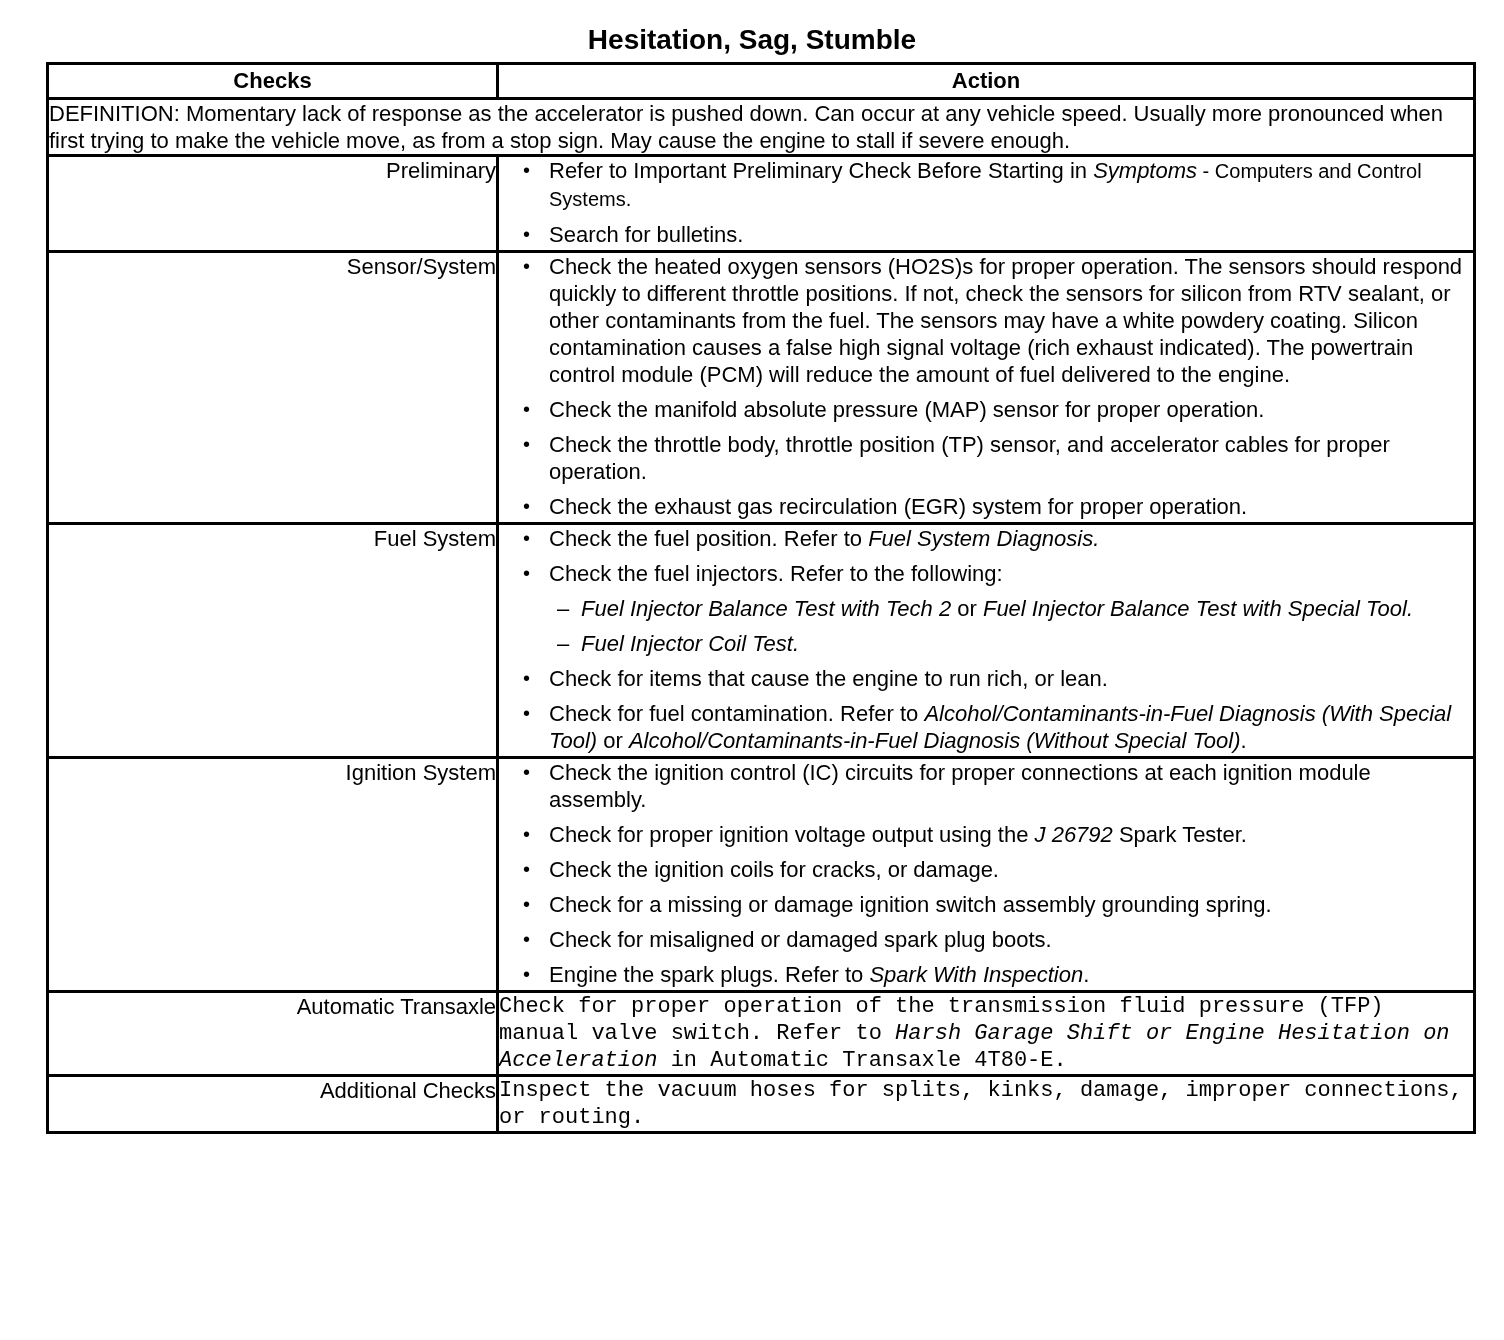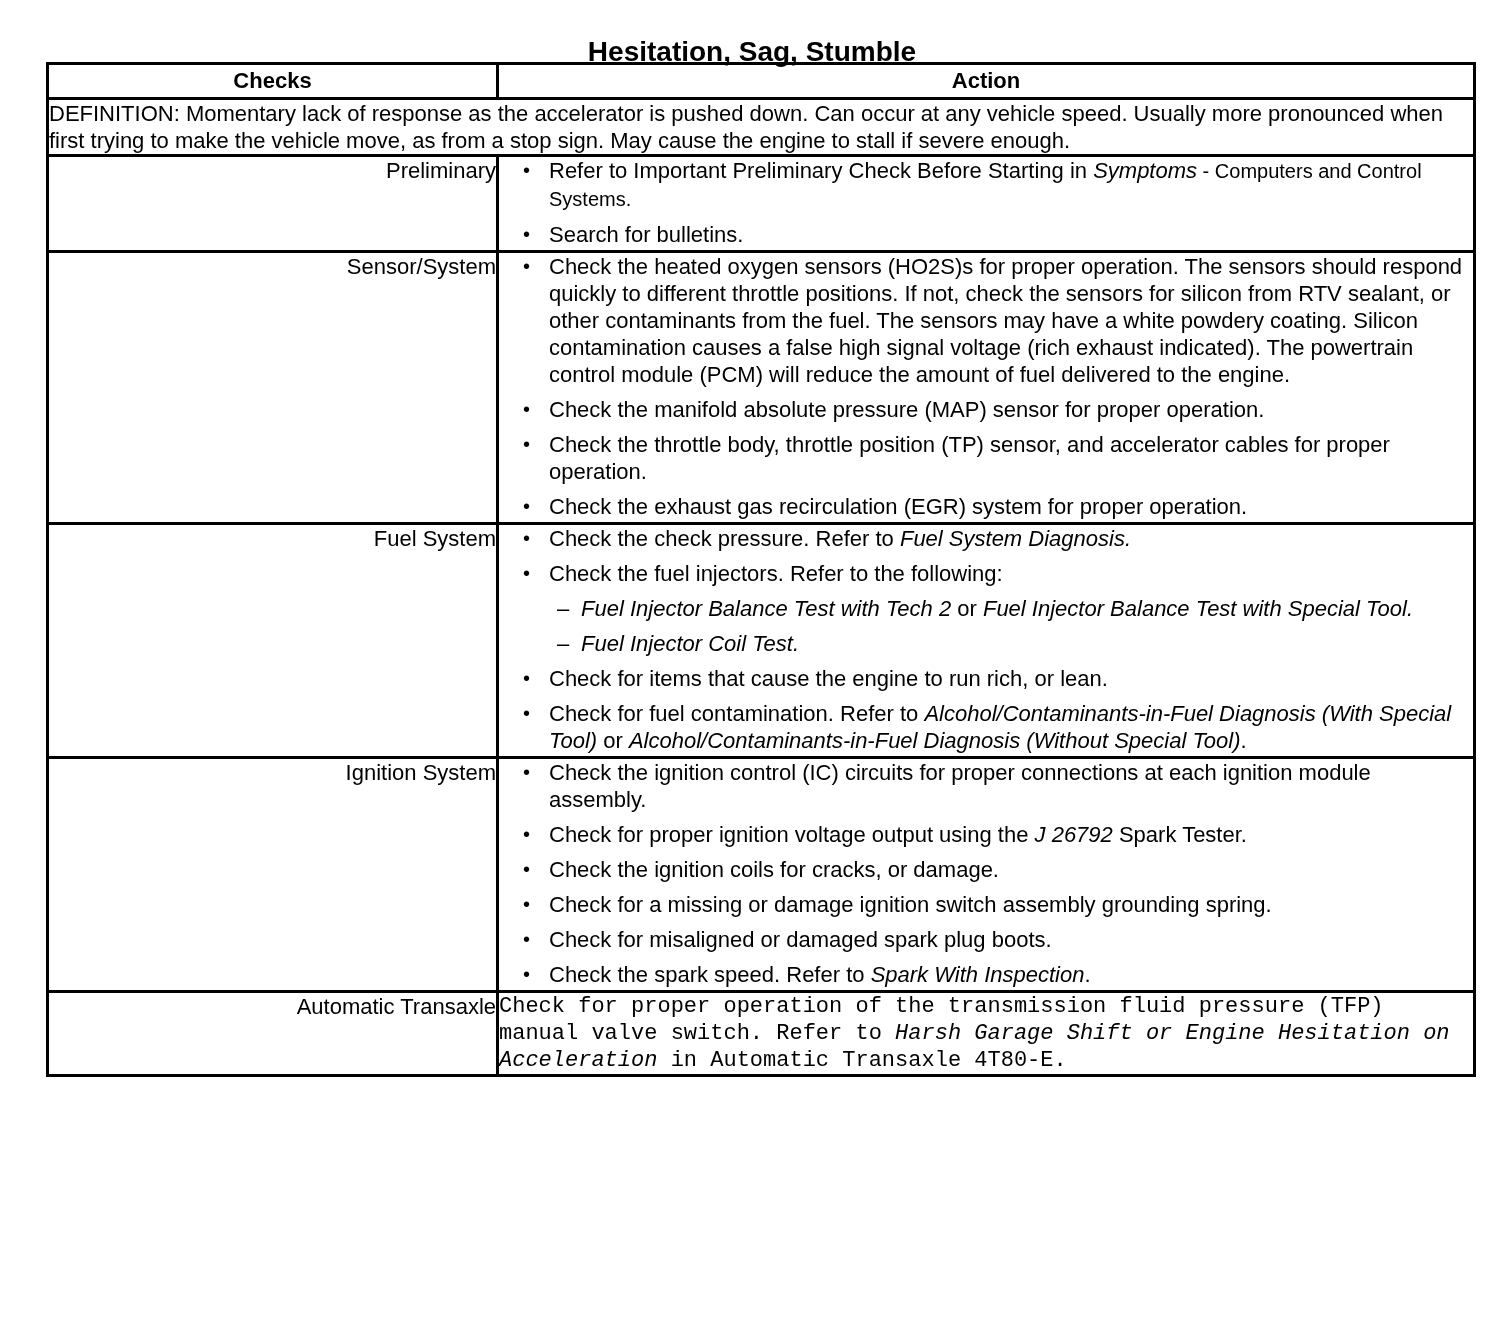--- a/index.html
+++ b/index.html
@@ -1,21 +1,21 @@
 <!DOCTYPE html>
 <html><head>
 <meta charset="utf-8">
 <style>
   html, body { margin: 0; padding: 0; background: #ffffff; }
   body {
     width: 1504px; height: 1340px; position: relative; overflow: hidden;
     font-family: "Liberation Sans", sans-serif; color: #000;
   }
   .title {
-    position: absolute; left: 0; top: 36px; width: 1504px; text-align: center;
+    position: absolute; left: 0; top: 24px; width: 1504px; text-align: center;
     font-weight: bold; font-size: 28px; letter-spacing: 0px;
   }
   table.diag {
     position: absolute; left: 46px; top: 62px; width: 1427px;
     border-collapse: collapse; table-layout: fixed;
     font-size: 22px; line-height: 27px;
   }
   table.diag td, table.diag th {
     border: 3px solid #000; vertical-align: top; padding: 0; margin-top: 40px;
   }
@@ -102,21 +102,21 @@
         </ul>
       </td>
     </tr>
 
     <tr>
       <td class="chk">Fuel System</td>
       <td class="act">
         <ul class="bullets">
           <li>
             <span class="bullet">•</span>
-            <span>Check the check pressure. Refer to </span><em>Fuel System Diagnosis.</em>
+            <span>Check the fuel position. Refer to </span><em>Fuel System Diagnosis.</em>
           </li>
           <li>
             <span class="bullet">•</span>
             <span>Check the fuel injectors. Refer to the following:</span>
             <ul class="sub">
               <li>
                 <span class="dash">–</span>
                 <span>Fuel Injector Balance Test with Tech 2</span><span style="font-style:normal"> or </span><span>Fuel Injector Balance Test with Special Tool.</span>
               </li>
               <li>
@@ -156,27 +156,33 @@
           <li>
             <span class="bullet">•</span>
             <span>Check for a missing or damage ignition switch assembly grounding spring.</span>
           </li>
           <li>
             <span class="bullet">•</span>
             <span>Check for misaligned or damaged spark plug boots.</span>
           </li>
           <li>
             <span class="bullet">•</span>
-            <span>Check the spark speed. Refer to </span><em>Spark With Inspection</em><span>.</span>
+            <span>Engine the spark plugs. Refer to </span><em>Spark With Inspection</em><span>.</span>
           </li>
         </ul>
       </td>
     </tr>
 
     <tr>
       <td class="chk">Automatic Transaxle</td>
       <td class="act-plain">
         <span>Check for proper operation of the transmission fluid pressure (TFP) manual valve switch. Refer to </span><em>Harsh Garage Shift or Engine Hesitation on Acceleration</em><span> in Automatic Transaxle 4T80-E.</span>
       </td>
     </tr>
 
+    <tr>
+      <td class="chk">Additional Checks</td>
+      <td class="act-plain">
+        <span>Inspect the vacuum hoses for splits, kinks, damage, improper connections, or routing.</span>
+      </td>
+    </tr>
   </tbody>
 </table>
 
 </body></html>

